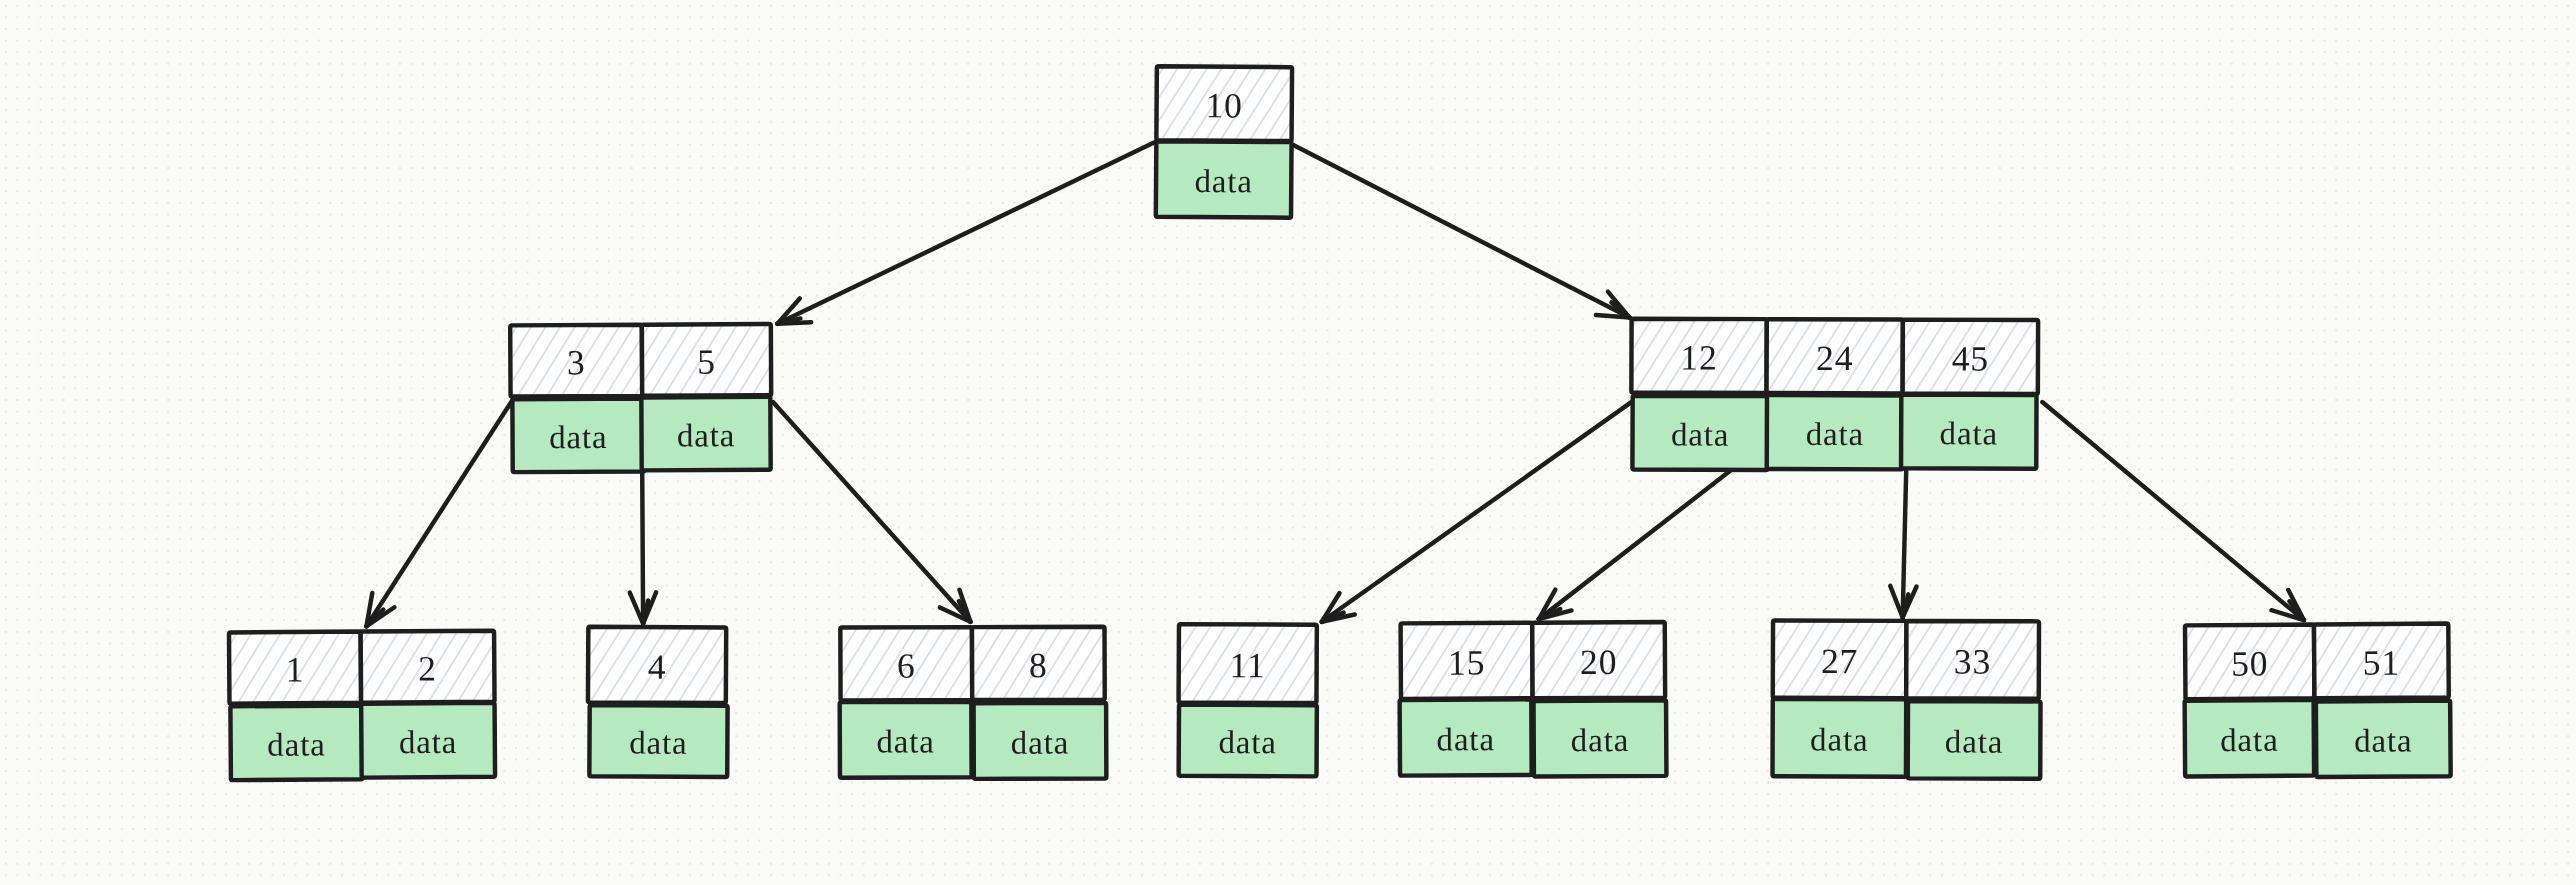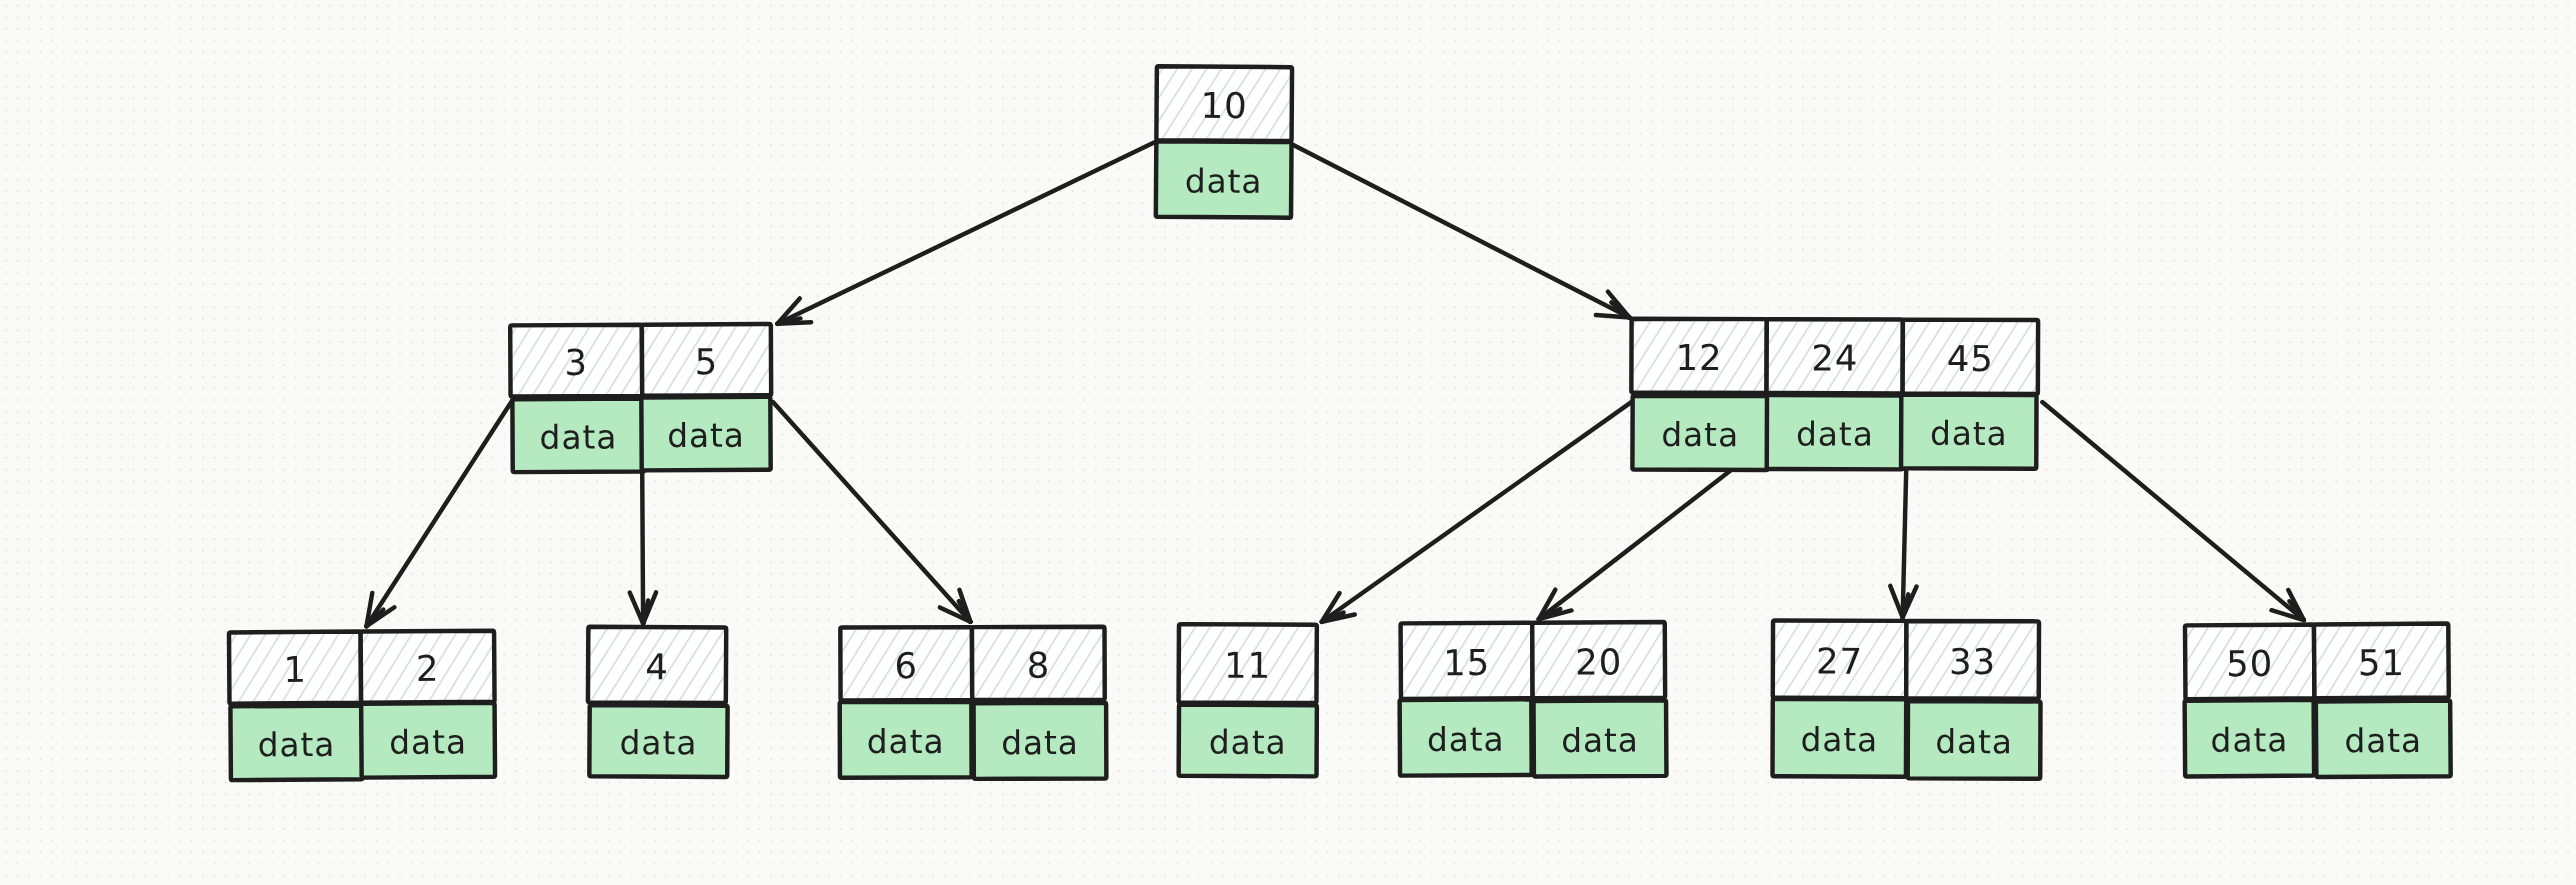--- a/index.html
+++ b/index.html
@@ -12,20 +12,21 @@
   }
   body {
     background-color: #fafaf8;
     background-image: radial-gradient(#e9e7e1 0.9px, rgba(0,0,0,0) 1.1px);
     background-size: 11.6px 11.6px;
   }
   #stage {
     position: relative;
     width: 2576px;
     height: 870px;
+    font-family: Liberation Serif, serif;
   }
   svg text {
     user-select: none;
   }
   .key-label {
     font-size: 40px;
     fill: #1e1e1e;
     letter-spacing: 1px;
   }
   .data-label {

